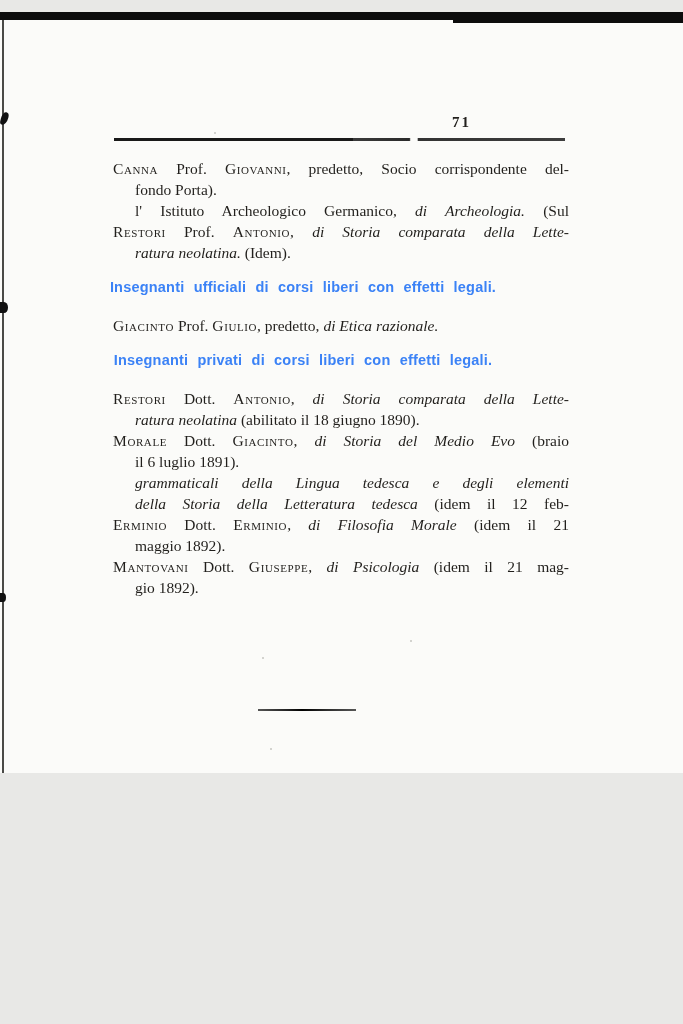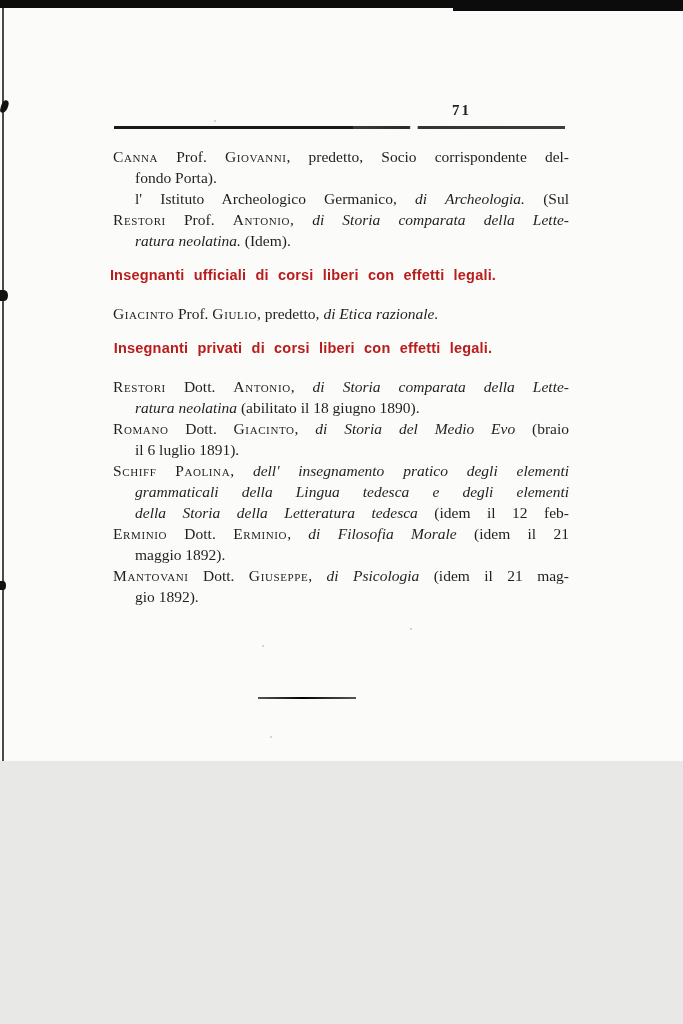--- a/index.html
+++ b/index.html
@@ -1,19 +1,19 @@
 <!DOCTYPE html>
 <html><head>
 <meta charset="utf-8">
 <style>
   html,body{margin:0;padding:0;background:#e8e8e6;}
   .page{
     position:relative;
     width:683px;height:761px;
-    margin:0 auto;
+    margin:12px auto;
     background:#fbfbf9;
     overflow:hidden;
     font-family:"Liberation Serif", serif;
     color:#211f1c;
   }
   
   .scan-bar-top{position:absolute;top:0;left:0;width:683px;height:8px;background:#0c0c0c;}
   .scan-bar-top-right{position:absolute;top:0;right:0;width:230px;height:11px;background:#0c0c0c;}
   .scan-bar-bottom{position:absolute;top:1013px;left:0;width:683px;height:11px;background:#0c0c0c;}
   .scan-left-line{position:absolute;left:2px;top:8px;width:2px;height:1005px;background:#2a2a28;opacity:.85;}
@@ -44,21 +44,21 @@
   .line.indent{padding-left:22px;}
   .line.just{text-align:justify;text-align-last:justify;-moz-text-align-last:justify;}
   .seg-smallcaps{font-variant:small-caps;letter-spacing:.6px;}
   .seg-italic{font-style:italic;}
   .line.heading{
     font-family:"Liberation Sans", sans-serif;
     font-weight:bold;font-size:14.5px;line-height:20px;height:20px;
     word-spacing:5px;letter-spacing:.2px;
     text-align:center;position:relative;left:-38px;
     margin-top:14px;margin-bottom:18px;
-    color:#b91c1c;
+    color:#3b82f6;
   }
   .end-rule{
     position:absolute;left:258px;top:697px;width:98px;height:2px;
     background:linear-gradient(90deg,#555 0%,#222 30%,#000 45%,#2c2c2c 70%,#555 100%);
   }
   
   .speckle{position:absolute;background:#9a9a95;border-radius:50%;opacity:.55;}
   .s1{left:262px;top:645px;width:2px;height:2px;}
   .s2{left:410px;top:628px;width:2px;height:2px;}
   .s3{left:270px;top:736px;width:2px;height:2px;}
@@ -88,23 +88,22 @@
       <div class="line body just"><span class="seg-smallcaps">Canna</span><span class="seg-roman"> Prof. </span><span class="seg-smallcaps">Giovanni</span><span class="seg-roman">, predetto, Socio corrispondente del-</span></div>
       <div class="line body indent"><span class="seg-roman">fondo Porta).</span></div>
       <div class="line body indent just"><span class="seg-roman">l' Istituto Archeologico Germanico, </span><span class="seg-italic">di Archeologia.</span><span class="seg-roman"> (Sul</span></div>
       <div class="line body just"><span class="seg-smallcaps">Restori</span><span class="seg-roman"> Prof. </span><span class="seg-smallcaps">Antonio</span><span class="seg-roman">, </span><span class="seg-italic">di Storia comparata della Lette-</span></div>
       <div class="line body indent"><span class="seg-italic">ratura neolatina.</span><span class="seg-roman"> (Idem).</span></div>
       <div class="line heading"><span class="seg-bold">Insegnanti ufficiali di corsi liberi con effetti legali.</span></div>
       <div class="line body"><span class="seg-smallcaps">Giacinto</span><span class="seg-roman"> Prof. </span><span class="seg-smallcaps">Giulio</span><span class="seg-roman">, predetto, </span><span class="seg-italic">di Etica razionale.</span></div>
       <div class="line heading"><span class="seg-bold">Insegnanti privati di corsi liberi con effetti legali.</span></div>
       <div class="line body just"><span class="seg-smallcaps">Restori</span><span class="seg-roman"> Dott. </span><span class="seg-smallcaps">Antonio</span><span class="seg-roman">, </span><span class="seg-italic">di Storia comparata della Lette-</span></div>
       <div class="line body indent"><span class="seg-italic">ratura neolatina</span><span class="seg-roman"> (abilitato il 18 giugno 1890).</span></div>
-      <div class="line body just"><span class="seg-smallcaps">Romano</span><span class="seg-roman"> Dott. </span><span class="seg-smallcaps">Giacinto</span><span class="seg-roman">, </span><span class="seg-italic">di Storia del Medio Evo</span><span class="seg-roman"> (braio</span></div>
+      <div class="line body just"><span class="seg-smallcaps">Morale</span><span class="seg-roman"> Dott. </span><span class="seg-smallcaps">Giacinto</span><span class="seg-roman">, </span><span class="seg-italic">di Storia del Medio Evo</span><span class="seg-roman"> (braio</span></div>
       <div class="line body indent"><span class="seg-roman">il 6 luglio 1891).</span></div>
-      <div class="line body just"><span class="seg-smallcaps">Schiff</span><span class="seg-roman"> </span><span class="seg-smallcaps">Paolina</span><span class="seg-roman">, </span><span class="seg-italic">dell' insegnamento pratico degli elementi</span></div>
       <div class="line body indent just"><span class="seg-italic">grammaticali della Lingua tedesca e degli elementi</span></div>
       <div class="line body indent just"><span class="seg-italic">della Storia della Letteratura tedesca</span><span class="seg-roman"> (idem il 12 feb-</span></div>
       <div class="line body just"><span class="seg-smallcaps">Erminio</span><span class="seg-roman"> Dott. </span><span class="seg-smallcaps">Erminio</span><span class="seg-roman">, </span><span class="seg-italic">di Filosofia Morale</span><span class="seg-roman"> (idem il 21</span></div>
       <div class="line body indent"><span class="seg-roman">maggio 1892).</span></div>
       <div class="line body just"><span class="seg-smallcaps">Mantovani</span><span class="seg-roman"> Dott. </span><span class="seg-smallcaps">Giuseppe</span><span class="seg-roman">, </span><span class="seg-italic">di Psicologia</span><span class="seg-roman"> (idem il 21 mag-</span></div>
       <div class="line body indent"><span class="seg-roman">gio 1892).</span></div>
     </div>
 
   <div class="end-rule"></div>
 </div>

